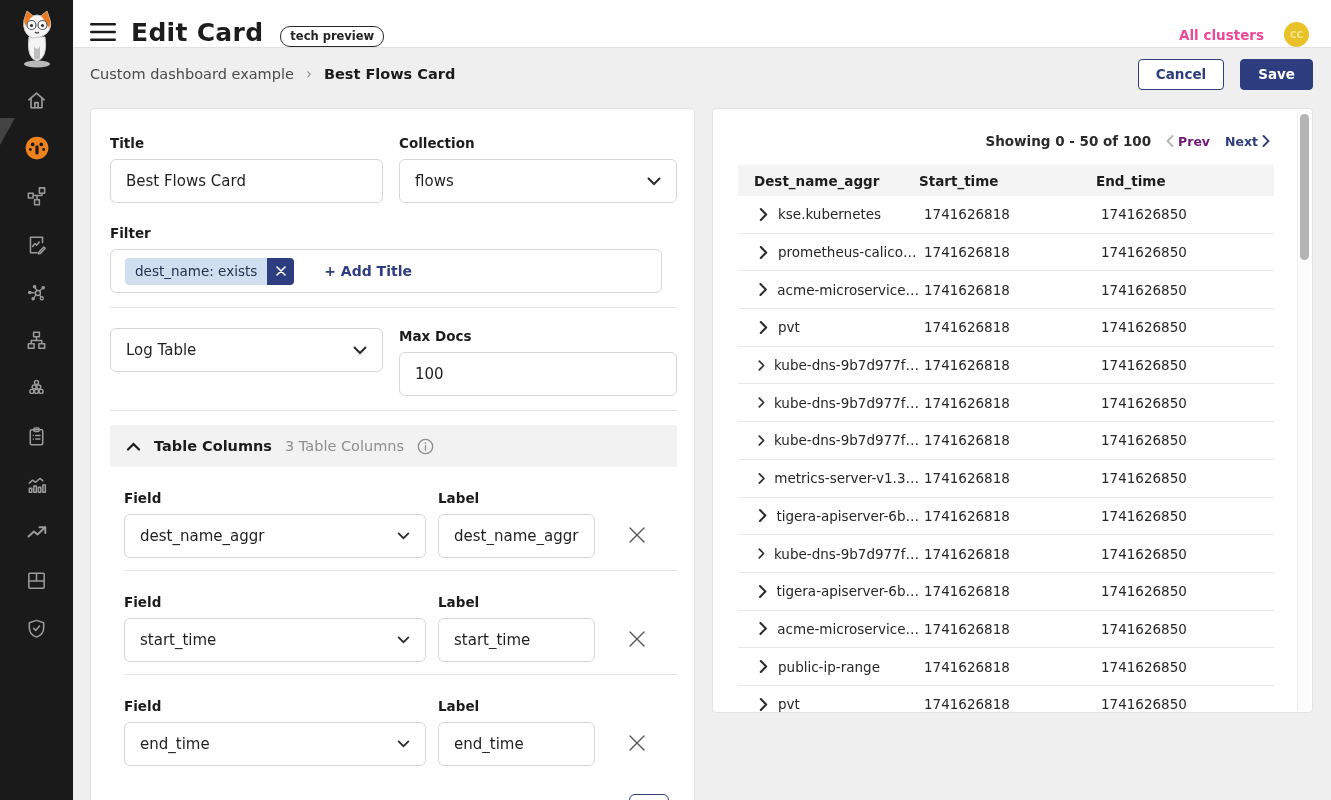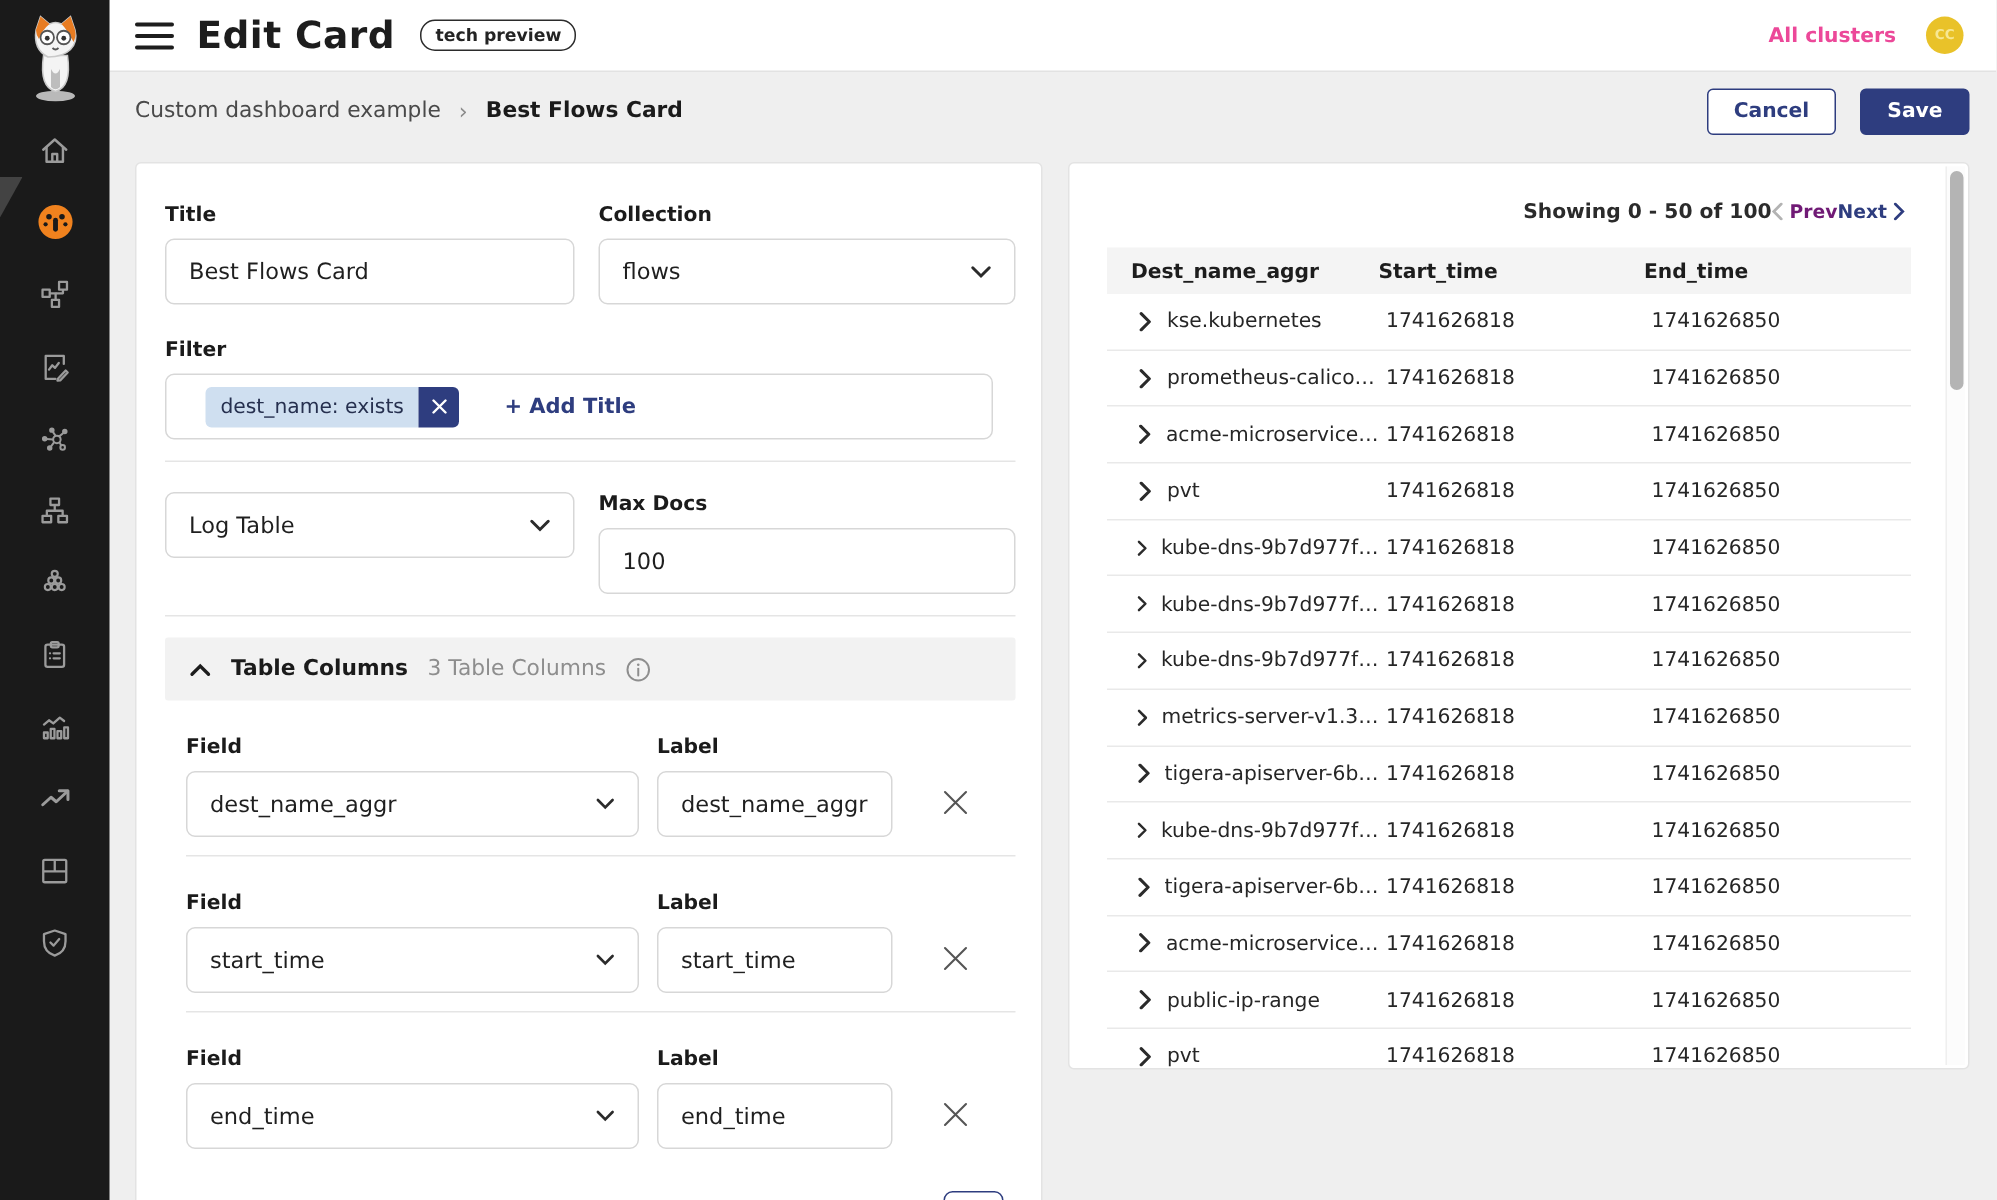--- a/index.html
+++ b/index.html
@@ -9,21 +9,21 @@
   
   .sidebar { position:absolute; left:0; top:0; width:73px; height:800px; background:#1a1a1a; z-index:5; }
   .logo-wrap { width:73px; height:76px; display:flex; align-items:flex-start; justify-content:center; padding-top:8px; cursor:pointer; }
   .corner-tri { position:absolute; left:0; top:118px; width:15px; height:27px; background:#434343; clip-path:polygon(0 0,100% 0,0 100%); }
   .nav { display:flex; flex-direction:column; align-items:center; }
   .nav-item { width:73px; height:48px; display:flex; align-items:center; justify-content:center; background:transparent; border:none; cursor:pointer; }
   .nav-item svg { display:block; }
 
   
   .main { position:absolute; left:73px; top:0; width:1258px; height:800px; }
-  .topbar { height:48px; background:#fff; border-bottom:1px solid #e2e2e2; display:flex; align-items:center; padding:0 22px 0 15px; }
+  .topbar { height:48px; background:#fff; border-bottom:1px solid #e2e2e2; display:flex; align-items:flex-end; padding:0 22px 0 15px; }
   .hamburger { background:none; border:none; cursor:pointer; width:30px; height:30px; display:flex; align-items:center; justify-content:center; }
   .page-title { font-size:25px; font-weight:800; letter-spacing:.3px; margin-left:13px; color:#1d1d1d; }
   .badge { margin-left:17px; border:1.5px solid #2b2b2b; border-radius:10px; padding:2px 9px 3px; font-size:11.5px; font-weight:600; color:#232323; }
   .topbar-right { margin-left:auto; display:flex; align-items:center; gap:20px; }
   .cluster-sel { font-size:13.5px; font-weight:600; color:#ec4899; cursor:pointer; }
   .avatar { width:25px; height:25px; border-radius:50%; background:#e9c229; color:#f7e793; font-size:9px; font-weight:700; display:flex; align-items:center; justify-content:center; cursor:pointer; }
 
   
   .crumbrow { height:52px; display:flex; align-items:center; padding:0 18px 0 17px; }
   .crumb { display:flex; align-items:center; gap:12px; font-size:14.5px; }
@@ -43,21 +43,21 @@
 
   
   .fgrid { display:flex; gap:16px; }
   .fcol-l { width:274px; } .fcol-r { width:279px; }
   .flabel { display:block; font-size:13.5px; font-weight:700; color:#1b1b1b; margin-bottom:8px; }
   .control { height:44px; width:100%; border:1px solid #d7d7d7; border-radius:6px; background:#fff; font-size:15px; color:#1f1f1f; padding:0 15px; font-family:inherit; }
   .select { display:flex; align-items:center; justify-content:space-between; cursor:pointer; }
   .select svg { flex:none; }
 
   .filter-sec { margin-top:22px; }
-  .filter-box { width:552px; height:44px; border:1px solid #d7d7d7; border-radius:6px; display:flex; align-items:center; padding-left:26px; gap:30px; }
+  .filter-box { width:552px; height:44px; border:1px solid #d7d7d7; border-radius:6px; display:flex; align-items:center; padding-left:14px; gap:30px; }
   .chip { display:flex; height:27px; cursor:default; }
   .chip-label { background:#cfdff0; color:#26304f; font-size:13.5px; display:flex; align-items:center; padding:0 10px; border-radius:4px 0 0 4px; }
   .chip-x { width:27px; background:#2e3d7f; border:none; border-radius:0 4px 4px 0; color:#fff; font-size:12px; display:flex; align-items:center; justify-content:center; cursor:pointer; }
   .add-filter { background:none; border:none; color:#2e3d7f; font-weight:600; font-size:14px; font-family:inherit; cursor:pointer; }
 
   .divider { border:none; border-top:1px solid #e5e5e5; margin-top:14px; }
   .row2 { margin-top:20px; }
 
   .tc-bar { margin-top:14px; height:42px; background:#f2f2f2; border-radius:2px; display:flex; align-items:center; padding:0 16px; gap:13px; cursor:pointer; }
   .tc-title { font-size:14.5px; font-weight:700; color:#1b1b1b; }
@@ -65,21 +65,21 @@
 
   .field-row { margin-top:23px; padding-left:14px; display:flex; align-items:flex-end; }
   .fr-field { width:302px; }
   .fr-label { width:157px; margin-left:12px; }
   .fr-x { margin-left:30px; margin-bottom:11px; background:none; border:none; cursor:pointer; width:24px; height:24px; display:flex; align-items:center; justify-content:center; }
   .row-div { border:none; border-top:1px solid #e5e5e5; margin:12px 0 0 14px; }
   .add-row { display:flex; justify-content:flex-end; margin:28px 8px 0 0; }
   .plus-btn { width:40px; height:36px; border:1.5px solid #2e3d7f; border-radius:6px; background:#fff; color:#2e3d7f; font-size:19px; line-height:1; cursor:pointer; font-family:inherit; }
 
   
-  .pagin { display:flex; justify-content:flex-end; align-items:flex-start; margin:24px 42px 0 0; }
+  .pagin { display:flex; justify-content:flex-end; align-items:center; margin:24px 42px 0 0; gap:15px; }
   .showing { font-size:13.5px; font-weight:600; color:#2b2b2b; }
   .pg-btn { background:none; border:none; display:flex; align-items:center; gap:4px; font-family:inherit; font-size:12.5px; font-weight:700; cursor:pointer; }
   .pg-prev { color:#701a75; }
   .pg-next { color:#2e3d7f; }
 
   .ptable { margin:16px 38px 0 25px; }
   .thead { display:grid; grid-template-columns:181px 177px 1fr; height:31px; background:#f4f4f4; align-items:center; font-size:13.5px; font-weight:700; color:#1d1d1d; }
   .thead .h1 { padding-left:16px; }
   .trow { display:grid; grid-template-columns:181px 177px 1fr; height:37.7px; align-items:center; border-bottom:1px solid #e9e9e9; font-size:13.5px; color:#262626; }
   .tc.c1 { display:flex; align-items:center; padding-left:20px; gap:9px; overflow:hidden; white-space:nowrap; }

